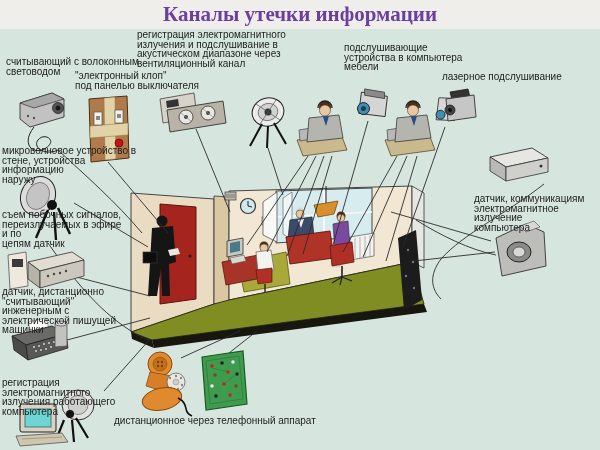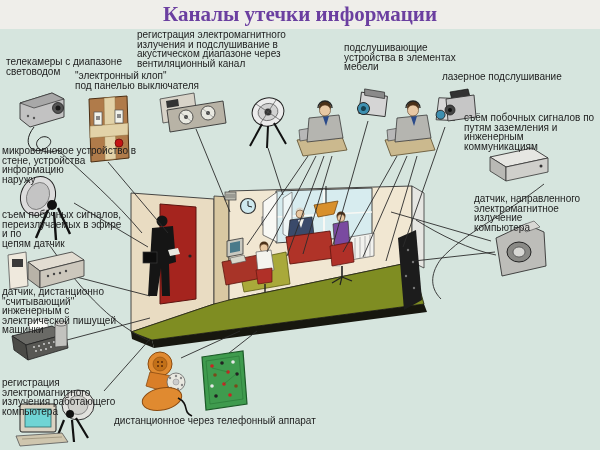--- a/index.html
+++ b/index.html
@@ -14,36 +14,33 @@
 </style>
 </head>
 <body>
 
 <div class="stage">
 
   <div class="title-band">
     <span class="title">Каналы утечки информации</span>
   </div>
 
-  <div class="lbl" style="left:6px;top:57px;width:140px">телекамеры с диапазоне
+  <div class="lbl" style="left:6px;top:57px;width:140px">считывающий с волоконным
 световодом</div>
   <div class="lbl" style="left:75px;top:71px;width:140px">"электронный клоп"
 под панелью выключателя</div>
   <div class="lbl" style="left:137px;top:30px;width:150px">регистрация электромагнитного
 излучения и подслушивание в
 акустическом диапазоне через
 вентиляционный канал</div>
   <div class="lbl" style="left:344px;top:43px;width:120px">подслушивающие
-устройства в элементах
+устройства в компьютера
 мебели</div>
   <div class="lbl" style="left:442px;top:72px;width:155px">лазерное подслушивание</div>
-  <div class="lbl" style="left:464px;top:113px;width:135px">съём побочных сигналов по
-путям заземления и
-инженерным коммуникациям</div>
-  <div class="lbl" style="left:474px;top:194px;width:125px">датчик, направленного
+  <div class="lbl" style="left:474px;top:194px;width:125px">датчик, коммуникациям
 электромагнитное излучение
 компьютера</div>
   <div class="lbl" style="left:2px;top:146px;width:135px">микроволновое устройство в
 стене, устройства информацию
 наружу</div>
   <div class="lbl" style="left:2px;top:210px;width:125px">съем побочных сигналов,
 переизлучаемых в эфире и по
 цепям датчик</div>
   <div class="lbl" style="left:2px;top:287px;width:130px">датчик, дистанционно
 "считывающий" инженерным с

